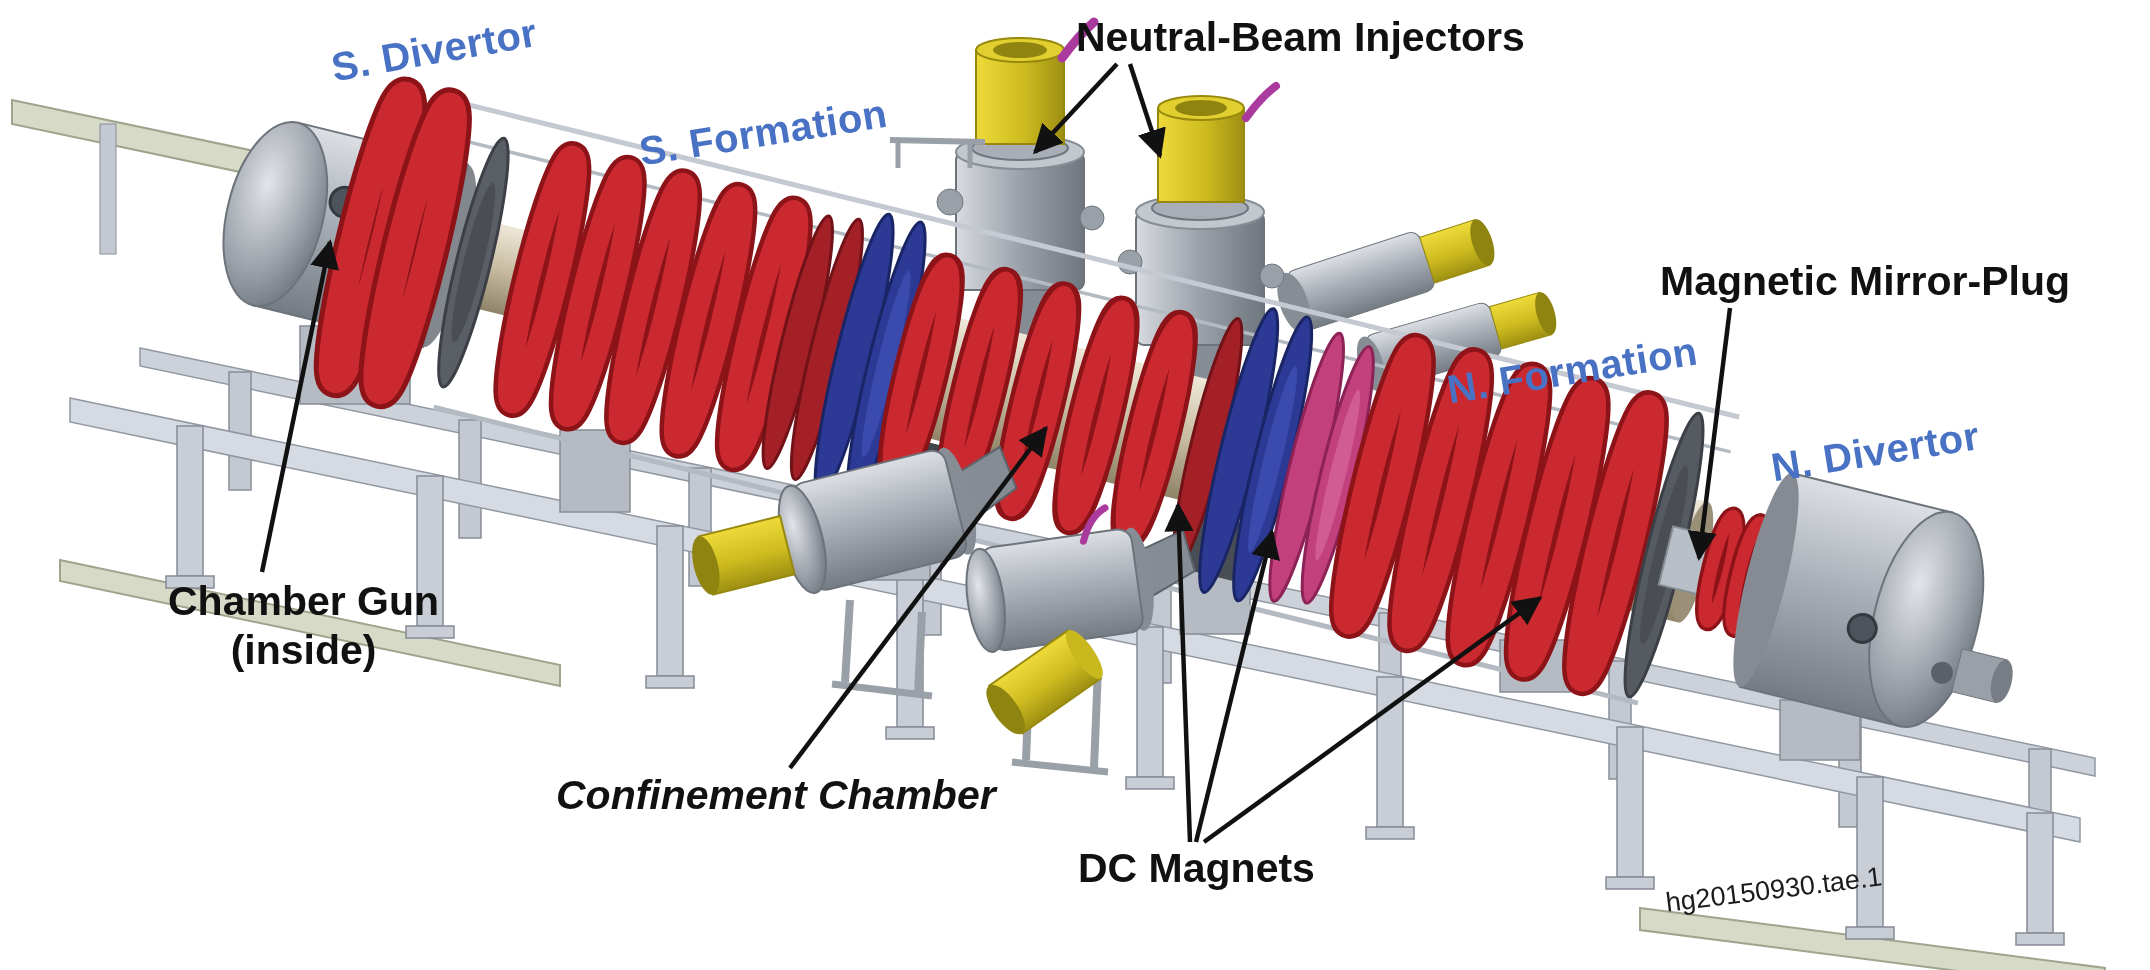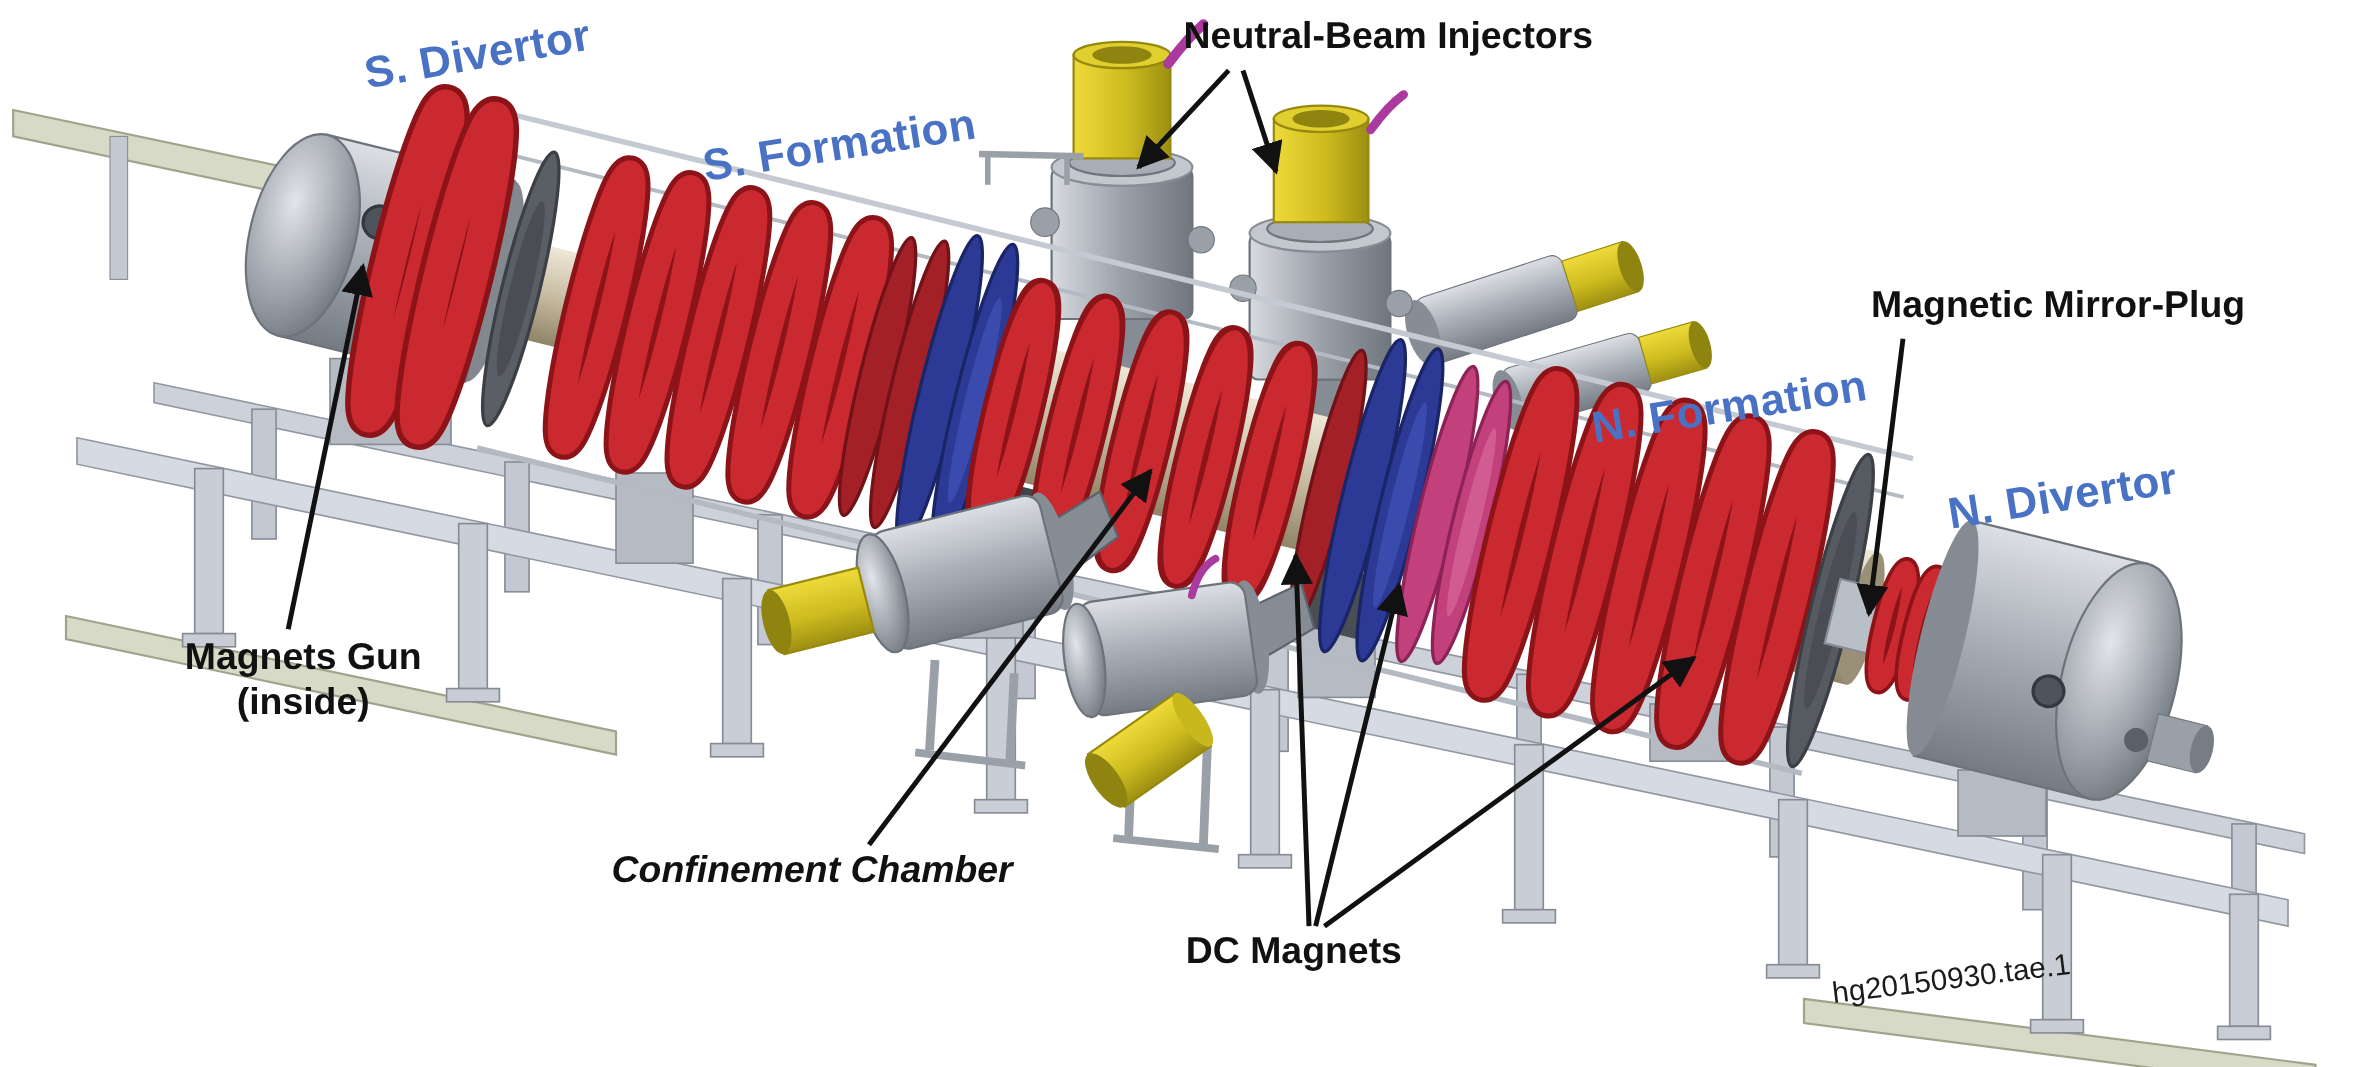--- a/index.html
+++ b/index.html
@@ -1,21 +1,21 @@
 <!DOCTYPE html>
 <html style="--section-label-blue: #4a72c4; --callout-black: #111111; --coil-red: #c8272d; --magnet-navy: #2c3a96; --magnet-magenta: #c2417d; --pump-yellow: #d9c724; --vessel-grey: #a7adb5; --chamber-tan: #c9bda3;"><head>
 <meta charset="utf-8">
 <style>
   html,body{margin:0;padding:0;background:#ffffff;}
   body{width:2150px;height:970px;position:relative;overflow:hidden;
        font-family:"Liberation Sans","DejaVu Sans",sans-serif;}
   #scene{position:absolute;left:0;top:0;}
   .lbl{position:absolute;white-space:nowrap;font-weight:bold;transform-origin:left top;}
   .section{font-size:40px;color:var(--section-label-blue,#4a72c4);letter-spacing:.5px;}
-  .callout{font-size:34px;color:var(--callout-black,#111111);}
+  .callout{font-size:41px;color:var(--callout-black,#111111);}
   .callout .l2{margin-top:2px;text-align:center;}
   .credit{position:absolute;font-size:27px;font-weight:400;color:#1b1b1b;
           transform:rotate(-7deg);transform-origin:left top;white-space:nowrap;}
 </style>
 </head>
 <body>
 
 <svg id="scene" width="2150" height="970" viewBox="0 0 2150 970">
   <defs>
     <linearGradient id="greyV" x1="0" y1="0" x2="0" y2="1">
@@ -355,21 +355,21 @@
     <line x1="1204" y1="842" x2="1540" y2="598" marker-end="url(#ah)"></line>
   </g>
 </svg>
 
 <div class="lbl section" style="left:328px;top:46px;transform:rotate(-10deg);">S. Divertor</div>
 <div class="lbl section" style="left:636px;top:130px;transform:rotate(-9deg);">S. Formation</div>
 <div class="lbl section" style="left:1444px;top:368px;transform:rotate(-9deg);">N. Formation</div>
 <div class="lbl section" style="left:1768px;top:446px;transform:rotate(-9deg);">N. Divertor</div>
 
 <div class="lbl callout" style="left:1076px;top:14px;">Neutral-Beam Injectors</div>
-<div class="lbl callout" style="left:1701px;top:258px;">Magnetic Mirror-Plug</div>
+<div class="lbl callout" style="left:1660px;top:258px;">Magnetic Mirror-Plug</div>
 <div class="lbl callout" style="left:168px;top:578px;">
-  <div>Magnets Gun</div>
+  <div>Chamber Gun</div>
   <div class="l2">(inside)</div>
 </div>
 <div class="lbl callout" style="left:556px;top:772px;font-style:italic;">Confinement Chamber</div>
 <div class="lbl callout" style="left:1078px;top:845px;">DC Magnets</div>
 
 <div class="credit" style="left:1664px;top:888px;">hg20150930.tae.1</div>
 
 </body></html>

